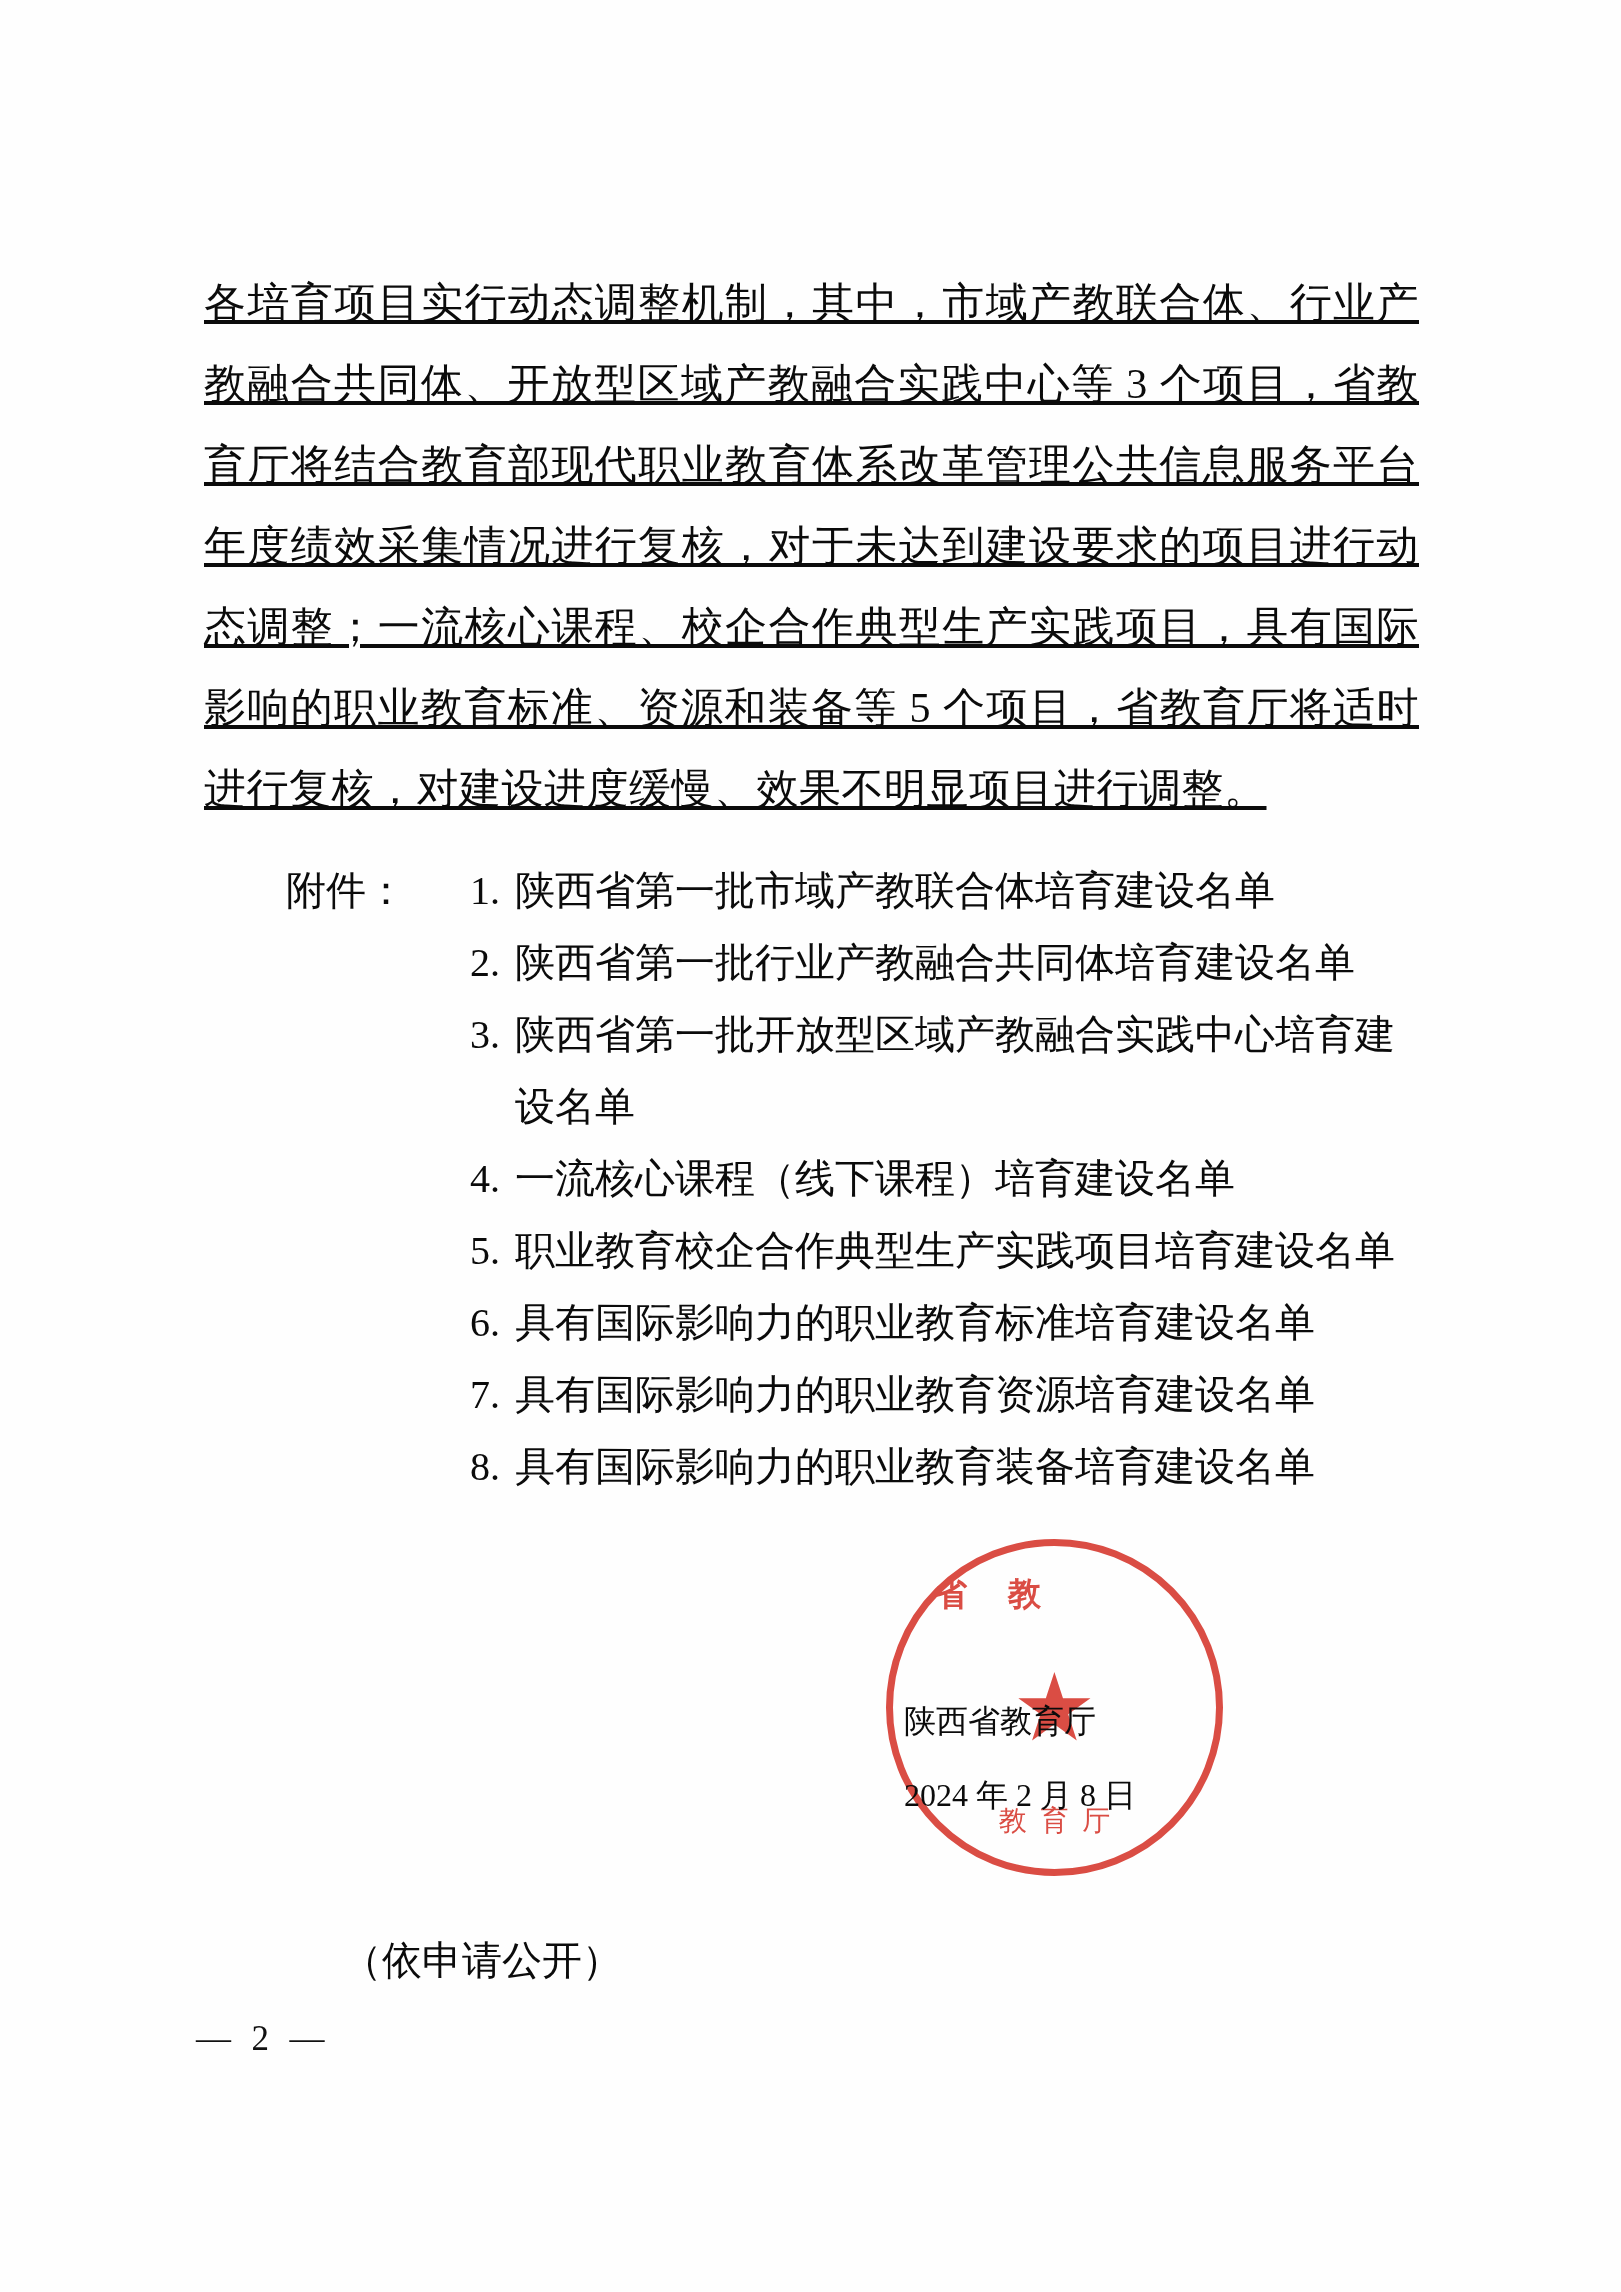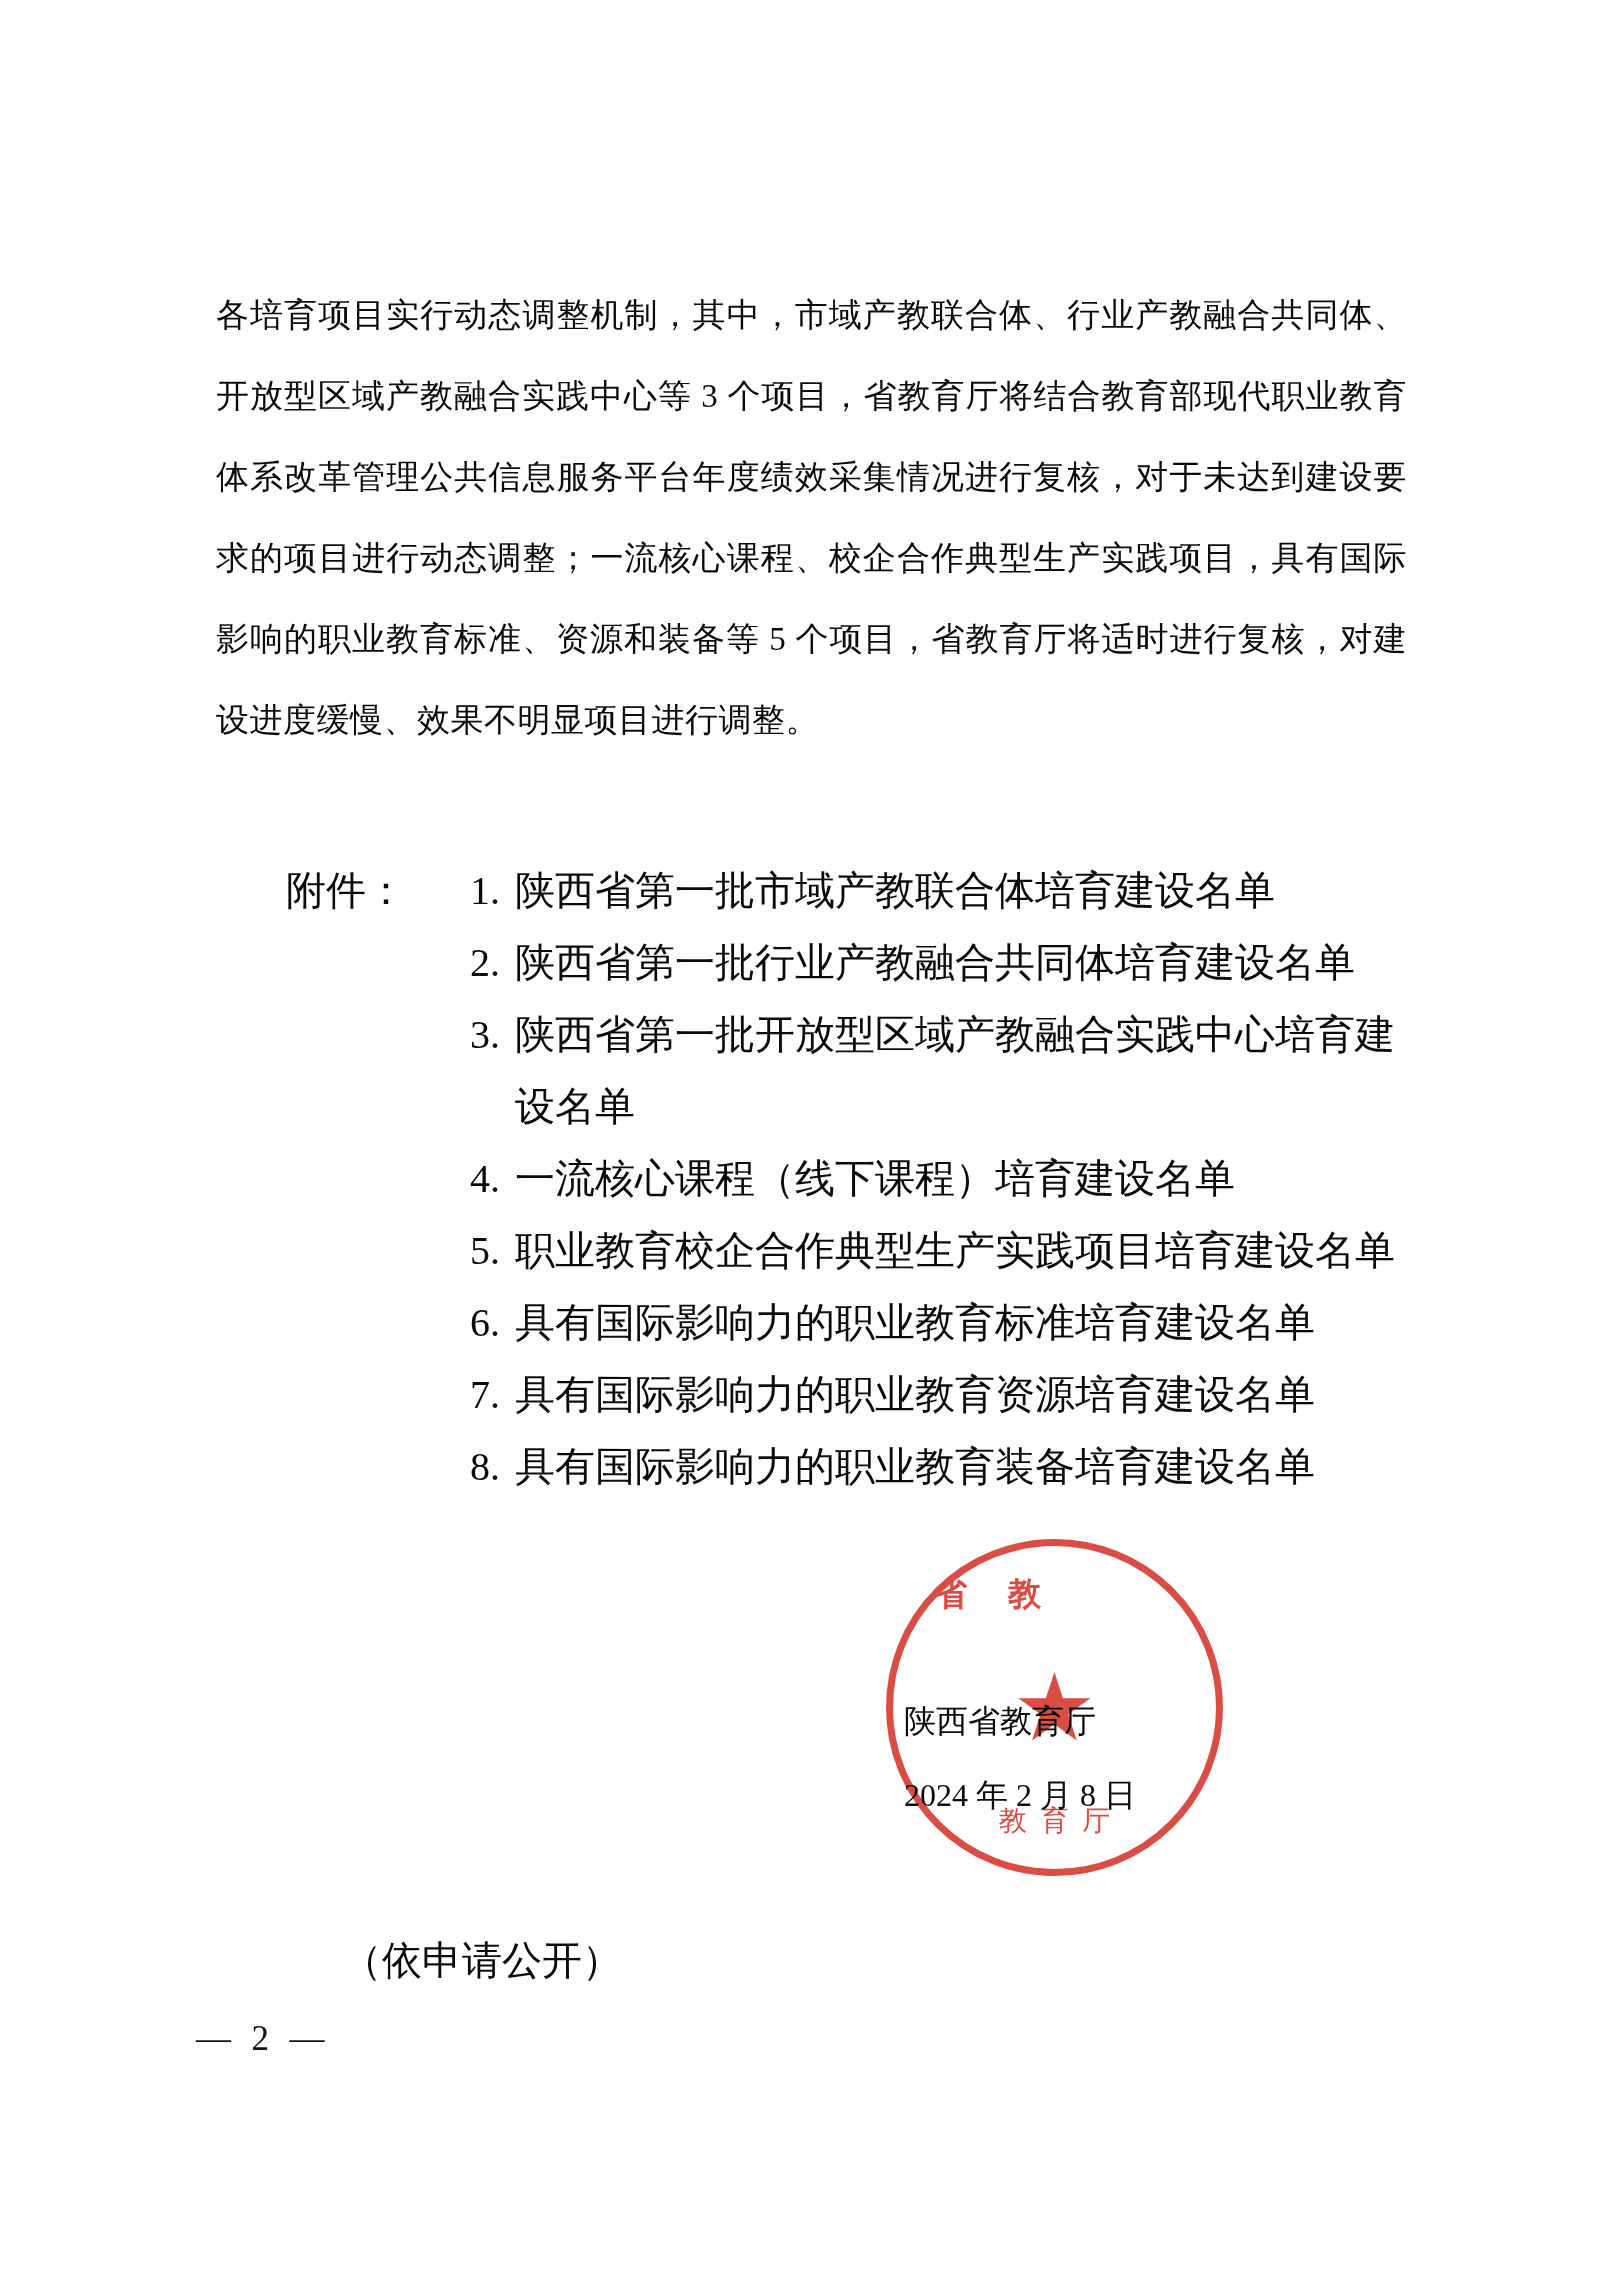--- a/index.html
+++ b/index.html
@@ -22,27 +22,28 @@
   }
 
   
   .body-block {
     position: absolute;
     left: 204px;
     top: 263px;
     width: 1215px;
   }
   .para {
-    font-size: 33px;
+    font-size: 42px;
     line-height: 81px;
     letter-spacing: 0.5px;
     text-align: justify;
     text-justify: inter-ideograph;
-    margin: 12px;
-    font-family: "Liberation Serif", "DejaVu Serif", serif;
+    margin: 0;
+    font-family: "Liberation Serif", "DejaVu Serif", serif;
+    text-decoration: underline;
   }
 
   
   .attach-block {
     position: absolute;
     left: 286px;
     top: 855px;
     width: 1137px;
   }
   .attach-row {

